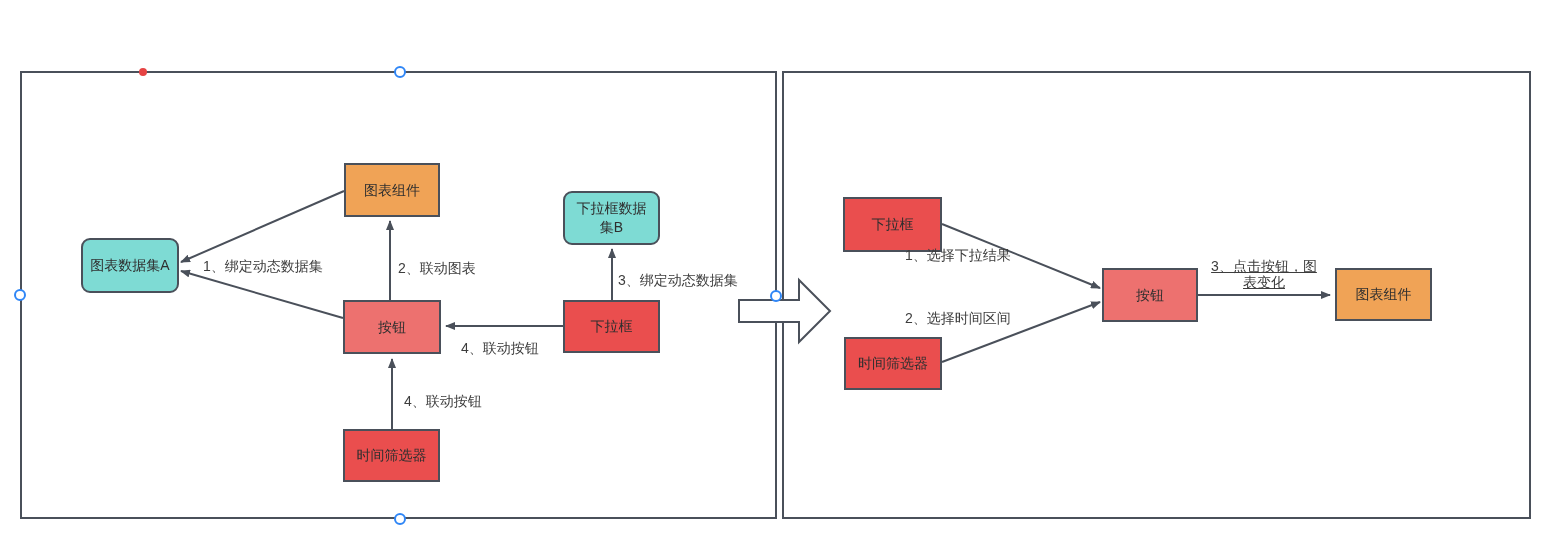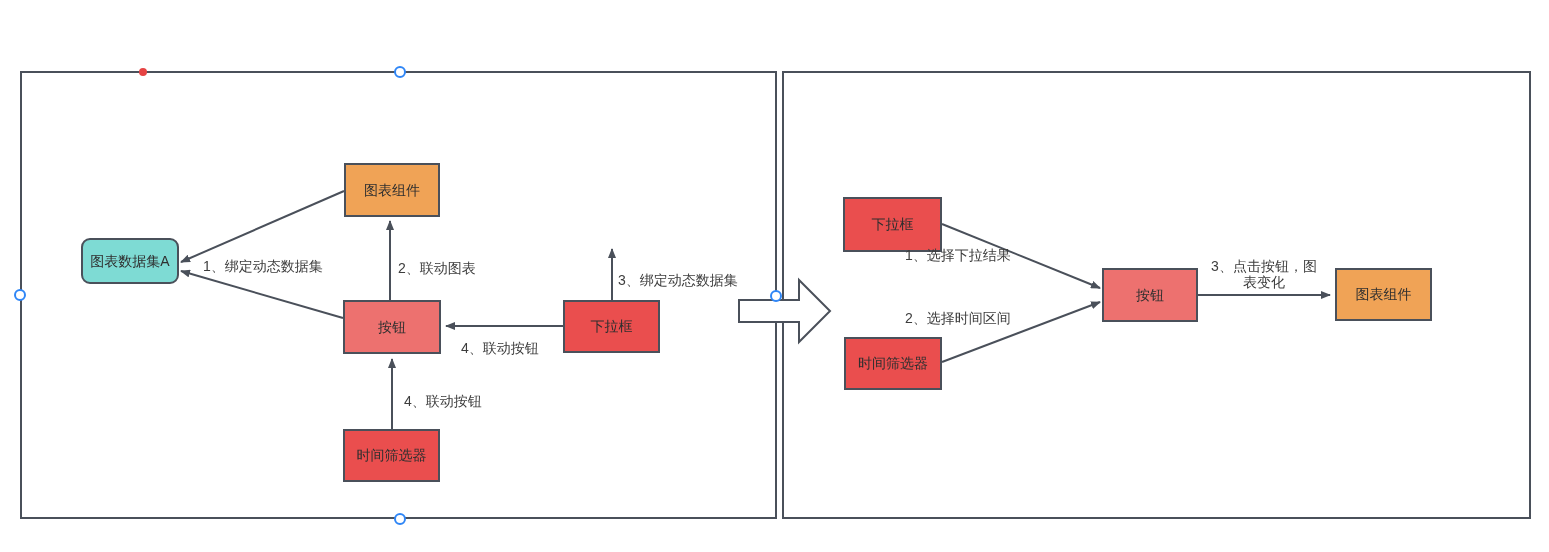--- a/index.html
+++ b/index.html
@@ -20,21 +20,21 @@
   .fill-orange{background:var(--node-orange);}
   .fill-cyan{background:var(--node-cyan);}
   .fill-red{background:var(--node-red);}
   .fill-salmon{background:var(--node-salmon);}
   .overlay{position:absolute;left:0;top:0;}
   .overlay line{stroke:var(--border);stroke-width:2;}
   .big-arrow{fill:#ffffff;stroke:var(--border);stroke-width:2;stroke-linejoin:miter;}
   .handle-blue{fill:#ffffff;stroke:var(--handle-blue);stroke-width:2;}
   .handle-red{fill:var(--handle-red);stroke:none;}
   .edge-label{position:absolute;font-size:14px;color:#3d3d3d;white-space:nowrap;}
-  .edge-label.wrap{white-space:normal;text-align:center;line-height:1.15;}
+  .edge-label.wrap{white-space:normal;text-align:center;line-height:1.15;text-decoration:underline;}
 </style>
 </head>
 <body>
 
 <div class="canvas">
 
 
   <div class="panel" style="left:20px;top:71px;width:757px;height:448px;"></div>
   <div class="panel" style="left:782px;top:71px;width:749px;height:448px;"></div>
 
@@ -62,22 +62,25 @@
     <circle class="handle-red" cx="143" cy="72" r="4"></circle>
     <circle class="handle-blue" cx="400" cy="72" r="5"></circle>
     <circle class="handle-blue" cx="20" cy="295" r="5"></circle>
     <circle class="handle-blue" cx="400" cy="519" r="5"></circle>
     <circle class="handle-blue" cx="776" cy="296" r="5"></circle>
   </svg>
 
   <div class="node fill-orange" style="left:344px;top:163px;width:96px;height:54px;">
     <span>图表组件</span>
   </div>
-  <div class="node fill-cyan rounded" style="left:81px;top:238px;width:98px;height:46px;">
+  <div class="node fill-cyan rounded" style="left:81px;top:238px;width:98px;height:55px;">
     <span>图表数据集A</span>
+  </div>
+  <div class="node fill-cyan rounded" style="left:563px;top:191px;width:97px;height:54px;">
+    <span>下拉框数据集B</span>
   </div>
   <div class="node fill-salmon" style="left:343px;top:300px;width:98px;height:54px;">
     <span>按钮</span>
   </div>
   <div class="node fill-red" style="left:563px;top:300px;width:97px;height:53px;">
     <span>下拉框</span>
   </div>
   <div class="node fill-red" style="left:343px;top:429px;width:97px;height:53px;">
     <span>时间筛选器</span>
   </div>

